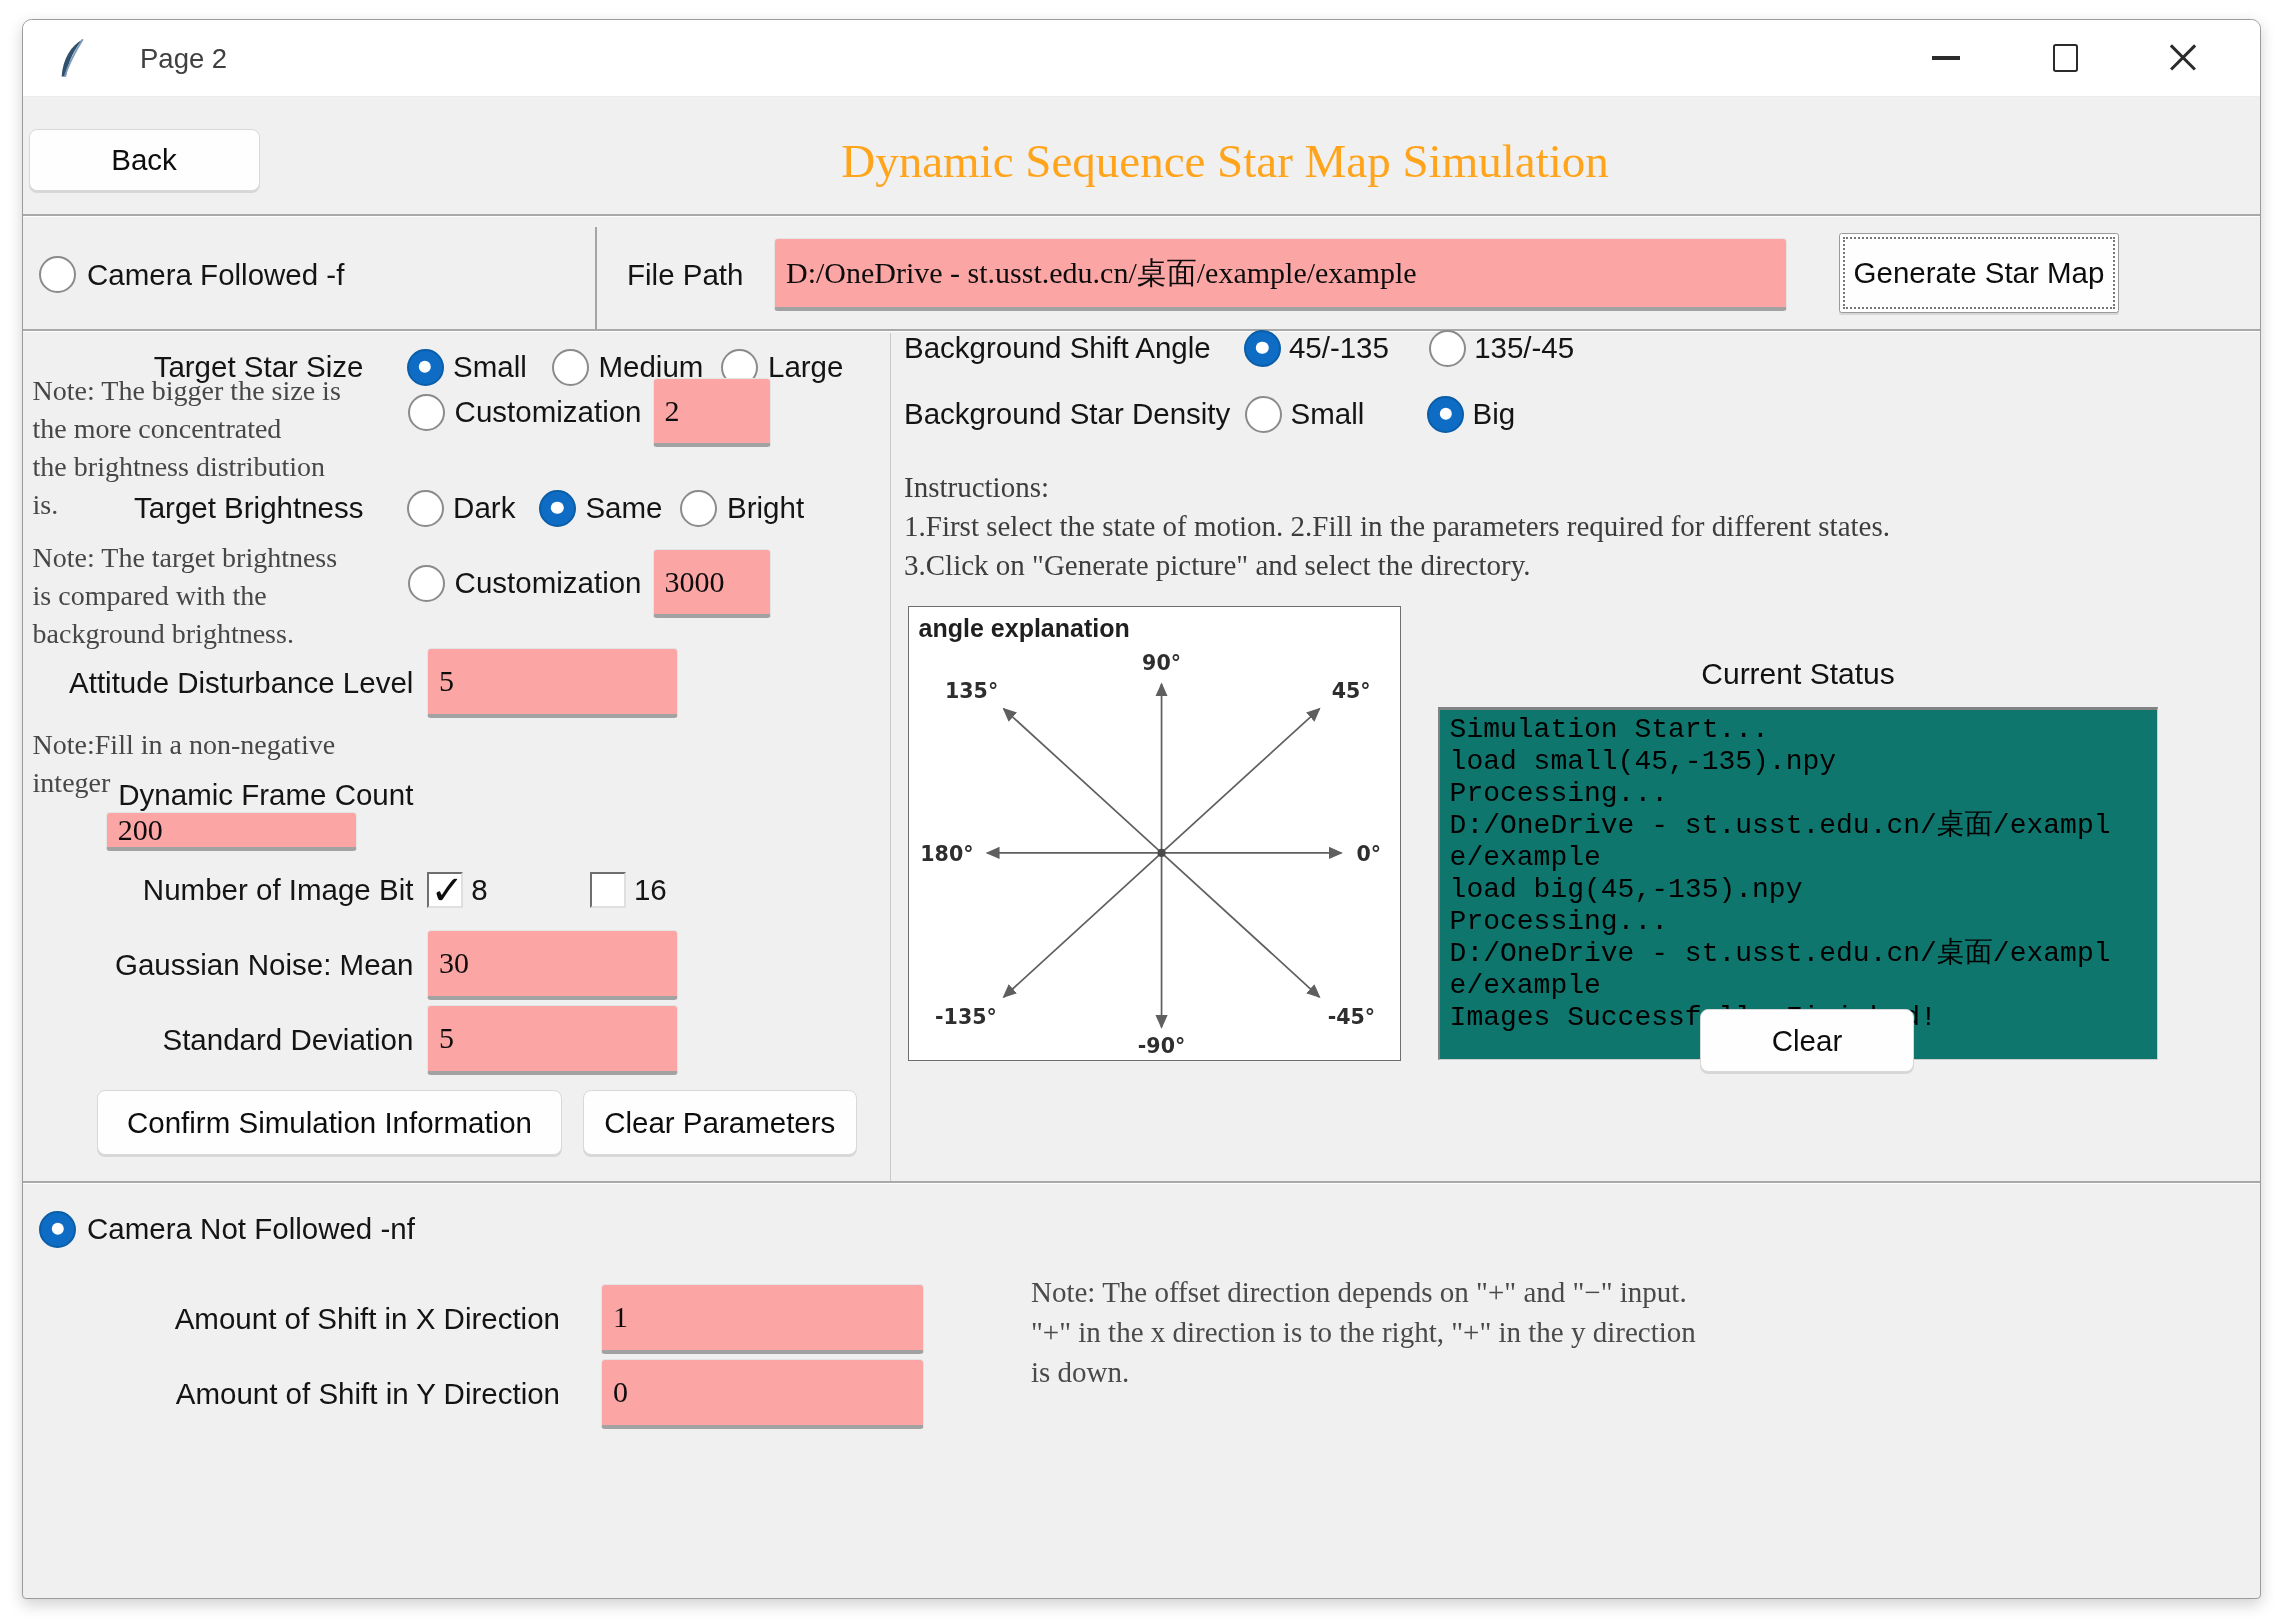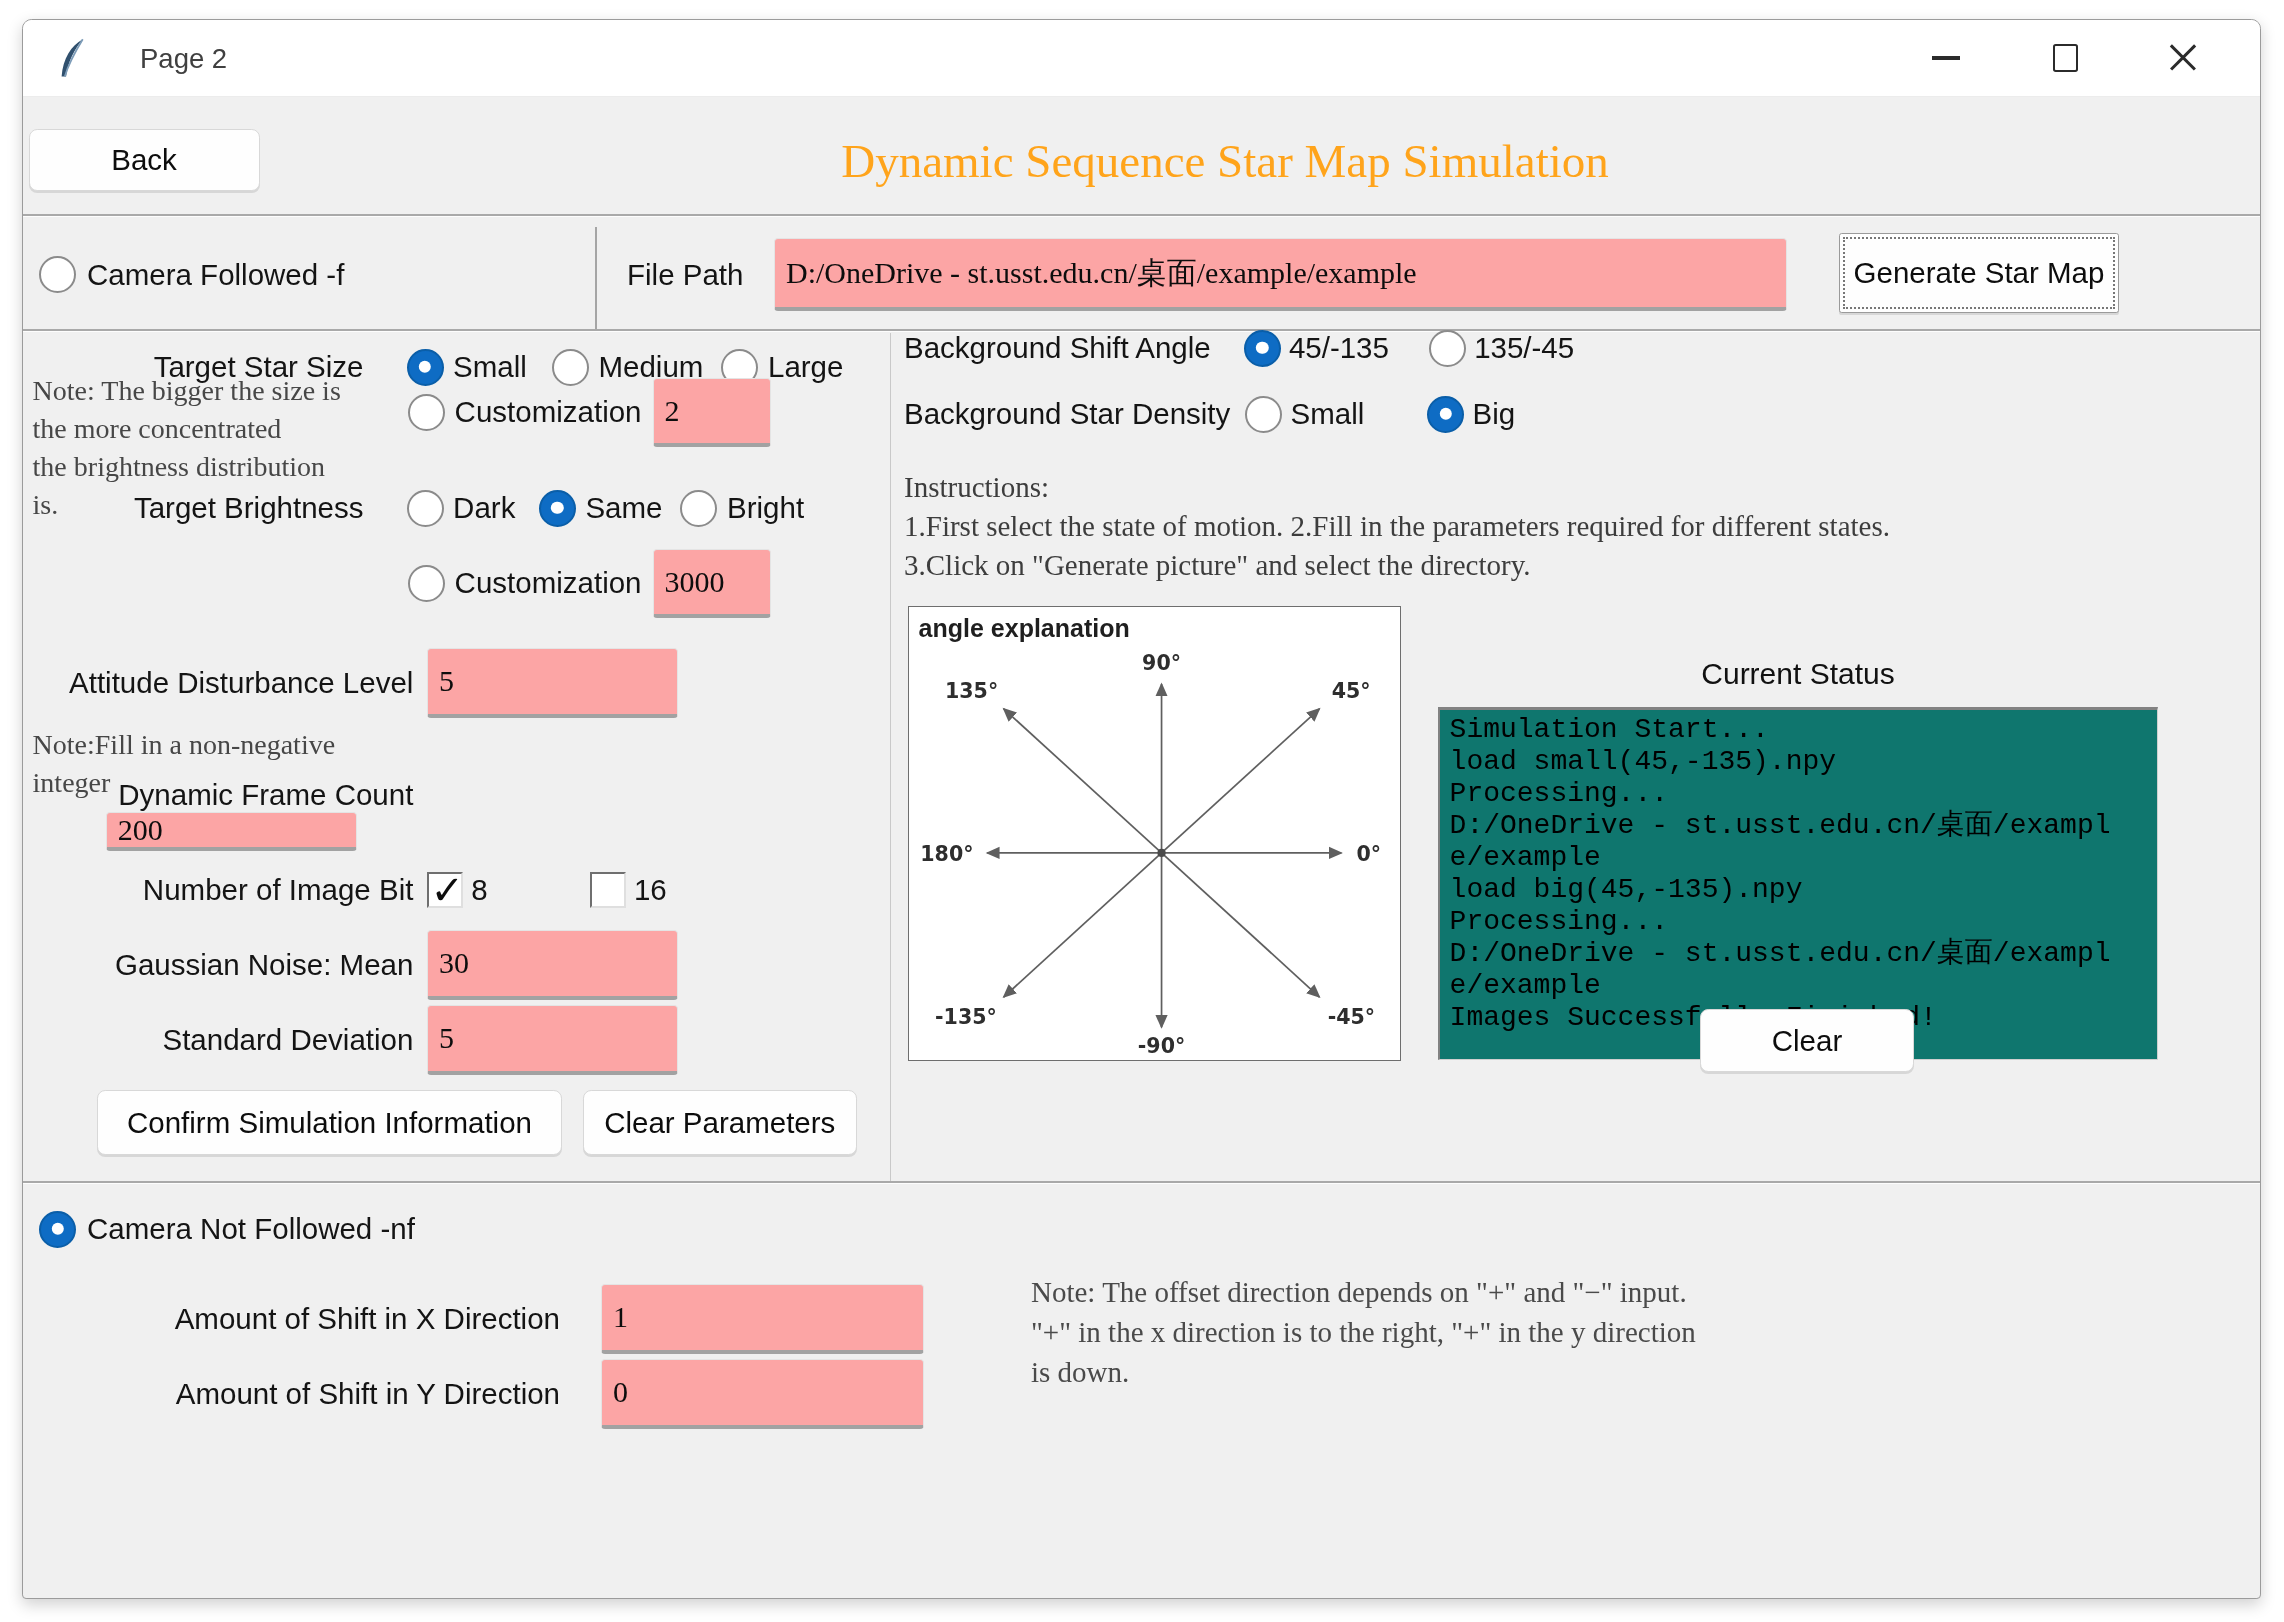--- a/index.html
+++ b/index.html
@@ -117,20 +117,23 @@
 
     <div class="row" style="left:27.5px;top:462px;height:52px;">
       <span class="lab rt" style="width:313px;">Target Brightness</span>
       <span class="radio" style="margin-left:43px;"></span>
       <span class="lab" style="margin-left:9.6px;">Dark</span>
       <span class="radio sel" style="margin-left:23.4px;"></span>
       <span class="lab" style="margin-left:9.6px;">Same</span>
       <span class="radio" style="margin-left:18px;"></span>
       <span class="lab" style="margin-left:9.6px;">Bright</span>
     </div>
+    <div class="note" style="left:9.6px;top:519px;width:395px;">Note: The target brightness
+is compared with the
+background brightness.</div>
     <div class="row" style="left:385px;top:528px;height:70px;">
       <span class="radio"></span>
       <span class="lab" style="margin-left:9.6px;">Customization</span>
       <input class="entry" style="margin-left: 11px; width: 118px; height: 69px;" value="3000">
     </div>
 
     <div class="row" style="left:12.4px;top:627px;height:71px;">
       <span class="lab rt" style="width:378px;">Attitude Disturbance Level</span>
       <input class="entry" style="margin-left: 13.7px; width: 251px; height: 70px;" value="5">
     </div>

